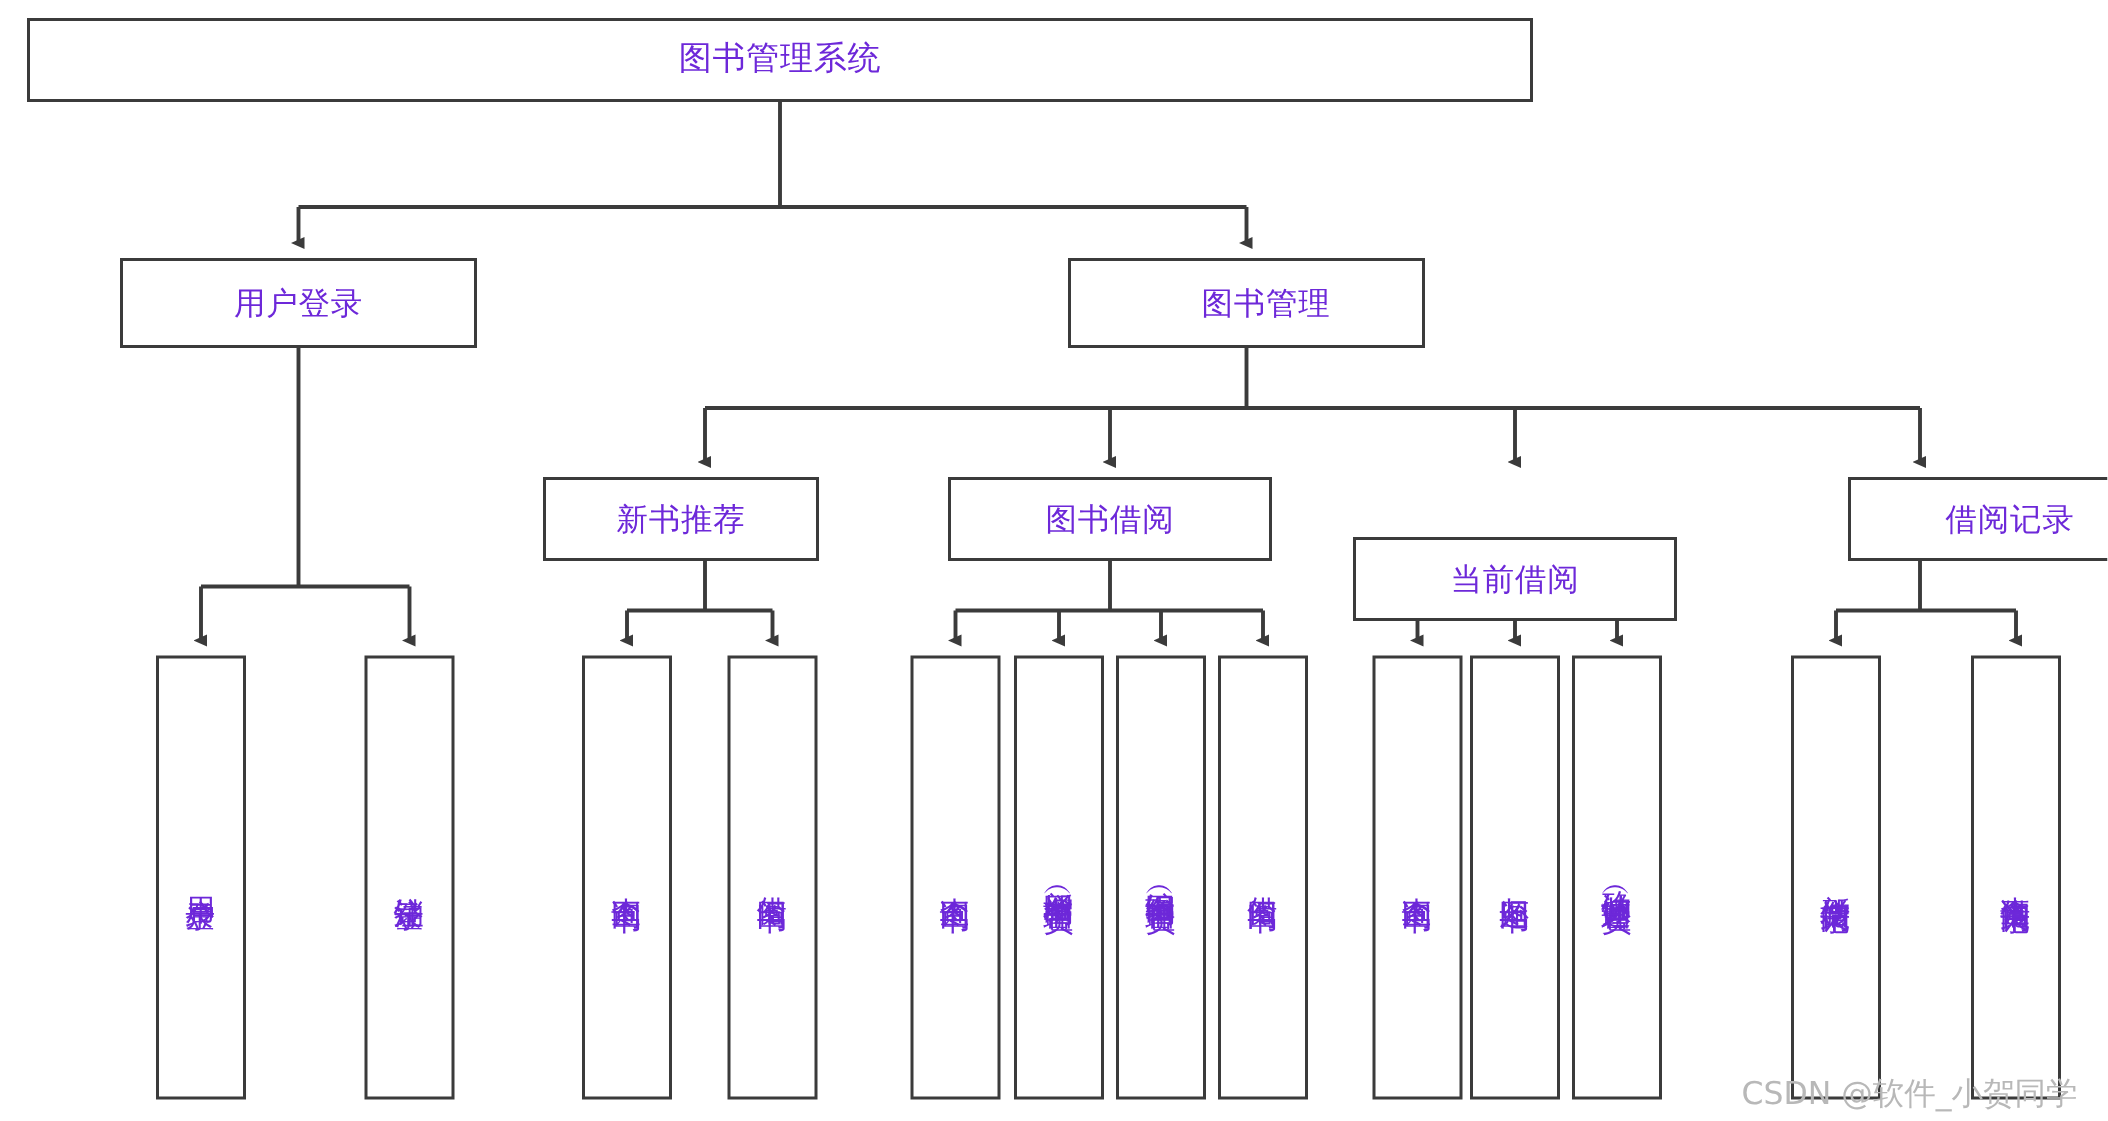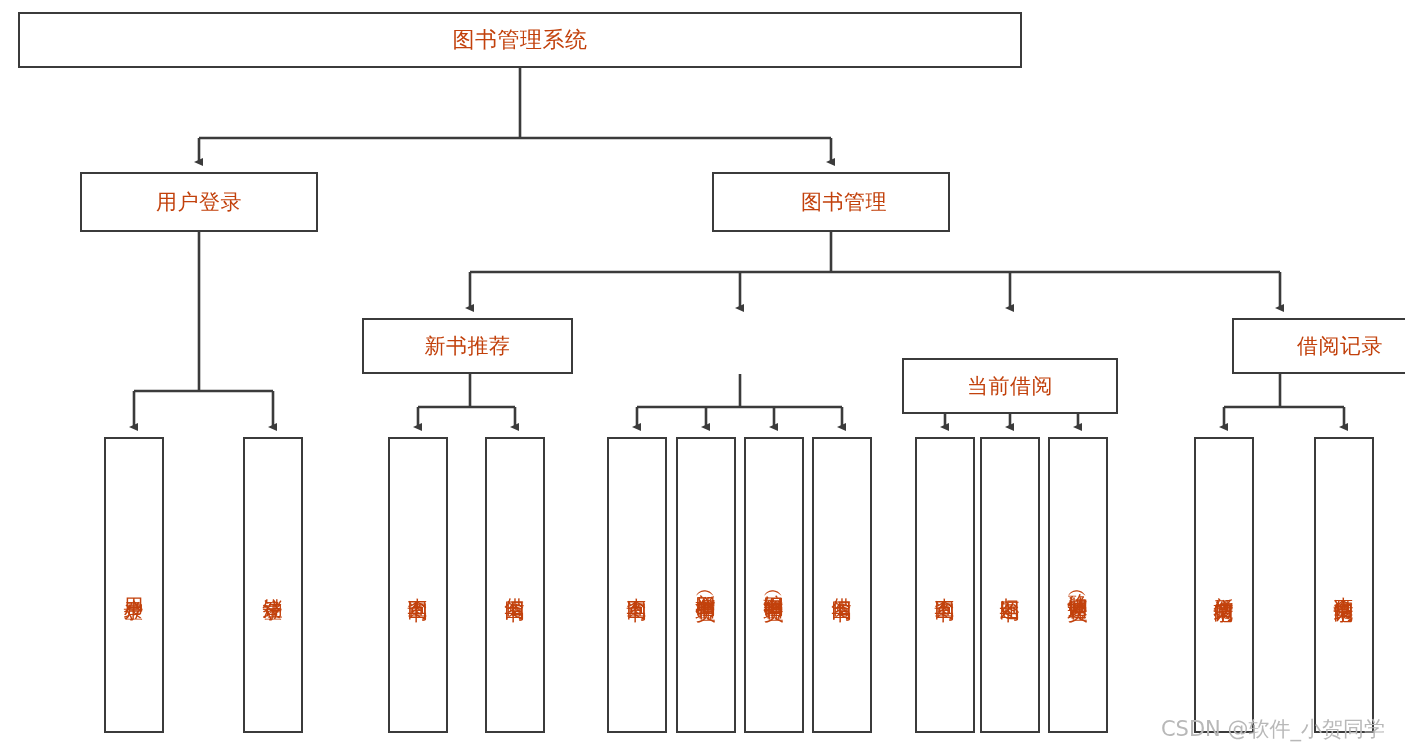--- a/index.html
+++ b/index.html
@@ -33,21 +33,21 @@
     background: #ffffff;
     border: 2px solid #3b3b3b;
     display: flex;
     align-items: center;
     justify-content: center;
     z-index: 2;
   }
   .node .label {
     font-size: 21px;
     line-height: 1.18;
-    color: #c2410c;
+    color: #6d28d9;
     letter-spacing: 0.5px;
     white-space: nowrap;
     text-align: center;
   }
   .node.leaf .label {
     writing-mode: vertical-rl;
     text-orientation: upright;
     font-size: 20px;
     line-height: 1.3;
     letter-spacing: 1.5px;
@@ -128,22 +128,25 @@
     <span class="label">图书管理系统</span>
   </div>
 
   <div class="node lvl2" style="left:80px; top:172px; width:238px; height:60px;">
     <span class="label">用户登录</span>
   </div>
   <div class="node lvl2" style="left:712px; top:172px; width:238px; height:60px;padding-left:26px;">
     <span class="label">图书管理</span>
   </div>
 
-  <div class="node lvl3" style="left:362px; top:318px; width:211px; height:56px;">
+  <div class="node lvl3" style="left:362px; top:318px; width:184px; height:56px;">
     <span class="label">新书推荐</span>
+  </div>
+  <div class="node lvl3" style="left:632px; top:318px; width:216px; height:56px;">
+    <span class="label">图书借阅</span>
   </div>
   <div class="node lvl3" style="left:902px; top:318px; width:216px; height:56px;margin-top:40px;">
     <span class="label">当前借阅</span>
   </div>
   <div class="node lvl3" style="left:1232px; top:318px; width:216px; height:56px;">
     <span class="label">借阅记录</span>
   </div>
 
   <div class="node leaf" style="left:104px; top:437px; width:60px; height:296px;">
     <span class="label">用户登录</span>

